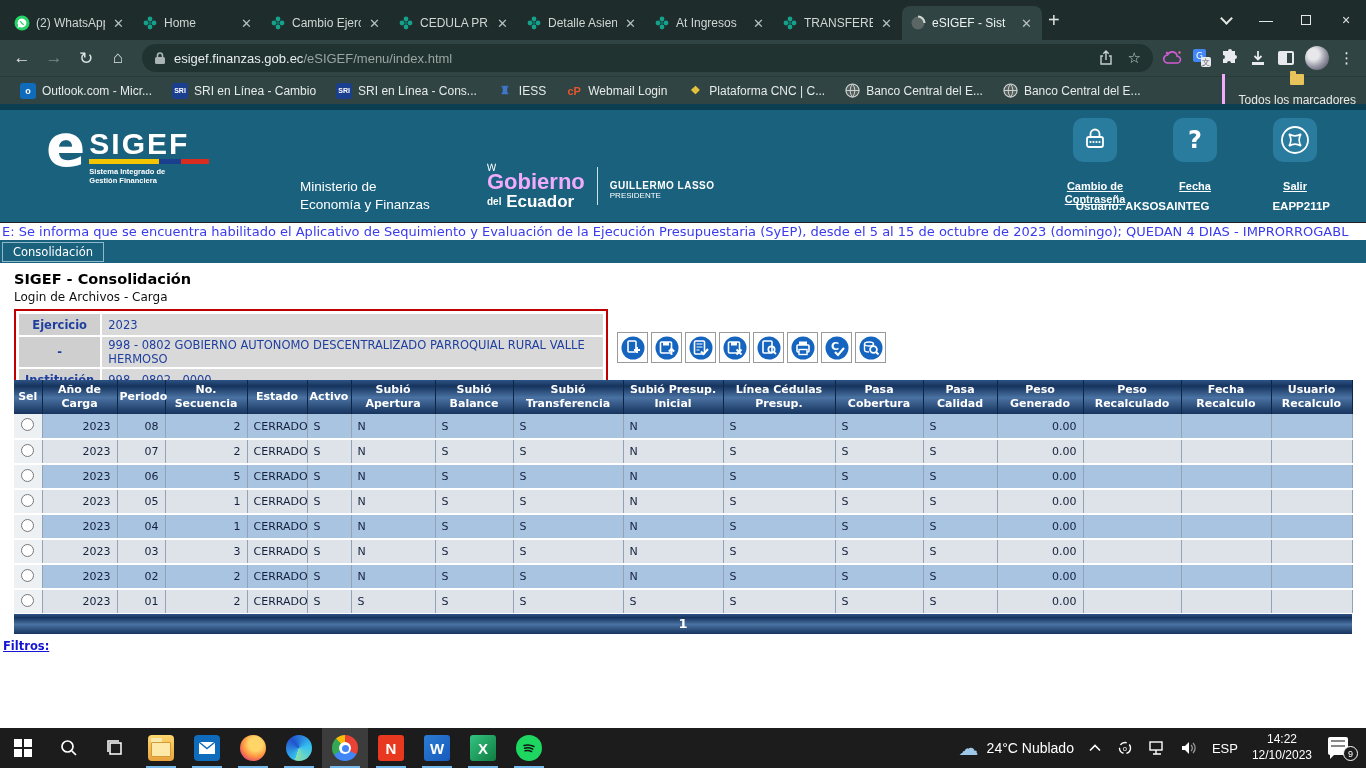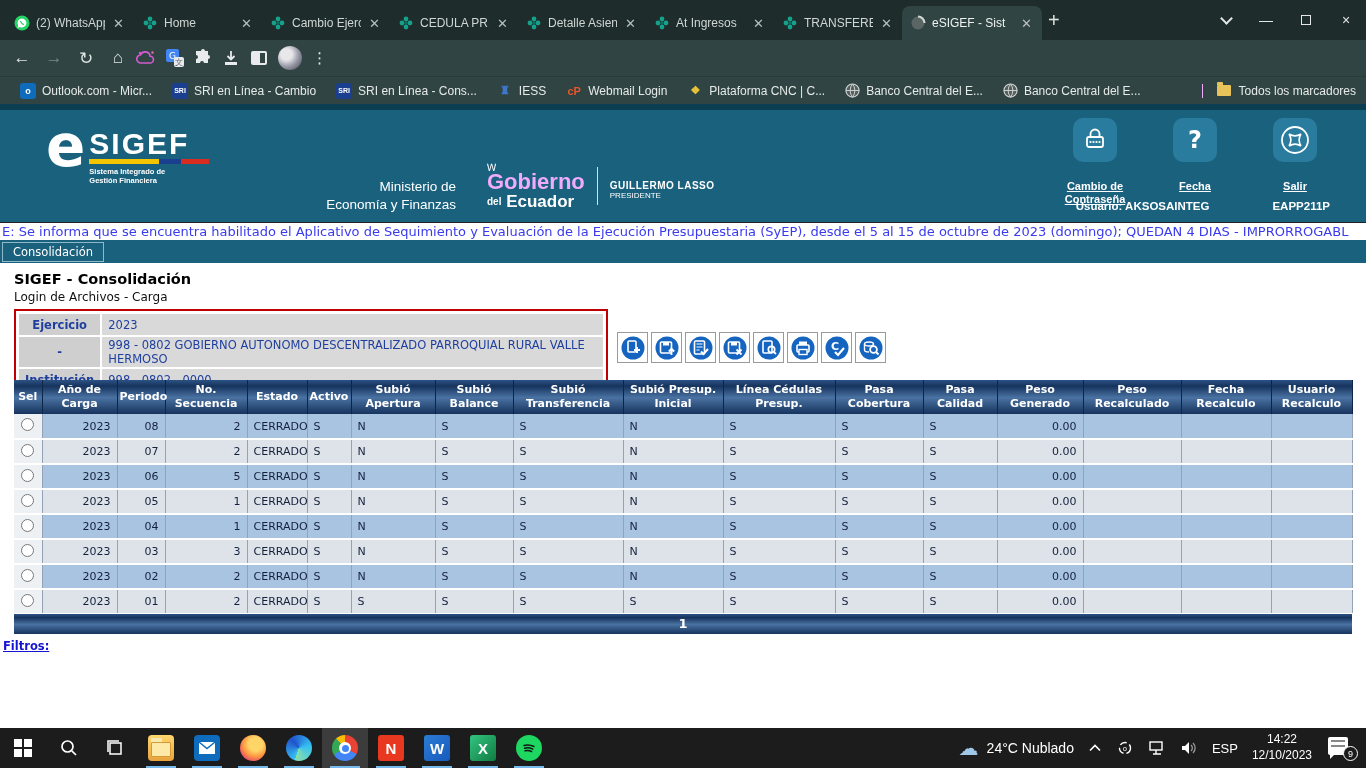--- a/index.html
+++ b/index.html
@@ -29,35 +29,35 @@
   .navbtn.dim { color:#7d8c89; }
   #urlbar { flex:1; height:28px; background:#203331; border-radius:14px; display:flex; align-items:center; padding:0 12px; gap:8px; margin:0 6px; }
   #url-text { font-size:13px; color:#e8eced; }
   #url-text .path { color:#9aa5a3; }
   #ext-area { display:flex; align-items:center; gap:10px; padding-right:4px; }
   #avatar { width:24px; height:24px; border-radius:50%; background:radial-gradient(circle at 35% 35%, #e8e8ea 0 25%, #9a9aa8 55%, #3a3a4a 100%); }
 
   #bookmarks { position:absolute; left:0; top:76px; width:1366px; height:28px; background:#304543; border-top:1px solid #273b39; display:flex; align-items:center; padding:0 10px; }
   .bm { display:flex; align-items:center; gap:6px; color:#e6eae9; font-size:12px; padding:0 10px; white-space:nowrap; }
   .bm .bmi { width:16px; height:16px; display:flex; align-items:center; justify-content:center; border-radius:3px; font-size:9px; font-weight:bold; color:#fff; }
-  #bm-right { margin-left:auto; display:flex; align-items:center; gap:8px; color:#e6eae9; font-size:12px; border-left:1px solid #f0abfc; padding-left:14px; }
+  #bm-right { margin-left:auto; display:flex; align-items:center; gap:8px; color:#e6eae9; font-size:12px; border-left:3px solid #f0abfc; padding-left:14px;flex-direction:column; }
   .folder-ic { width:14px; height:11px; background:#e8c35a; border-radius:1px; position:relative; }
   .folder-ic::before { content:""; position:absolute; left:0; top:-3px; width:6px; height:3px; background:#e8c35a; border-radius:1px 1px 0 0; }
 
   
   #app-header { position:absolute; left:0; top:104px; width:1366px; height:118px; background:#1a617e; }
   #app-header .topstrip { position:absolute; left:0; top:0; width:100%; height:6px; background:#0c3e52; }
   #logo { position:absolute; left:46px; top:18px; display:flex; align-items:flex-start; }
   #logo .e { font-family:"DejaVu Sans", sans-serif; font-size:58px; font-weight:bold; color:#fff; line-height:0.85; margin-right:4px; }
   #logo .lright { padding-top:8px; }
   #logo .sigef { font-size:30px; font-weight:bold; color:#fff; letter-spacing:2px; line-height:0.9; }
   #logo .bar { display:flex; height:5px; width:120px; margin-top:2px; }
   #logo .bar i { display:block; height:5px; }
   #logo .sub { color:#fff; font-size:7.5px; margin-top:3px; line-height:1.25; font-weight:bold; }
-  #ministry { position:absolute; left:300px; top:74px; width:156px; text-align:right; color:#fff; font-size:13.5px; line-height:1.35; }
+  #ministry { position:absolute; left:300px; top:74px; width:156px; text-align:left; color:#fff; font-size:13.5px; line-height:1.35; }
   #gov { position:absolute; left:487px; top:58px; display:flex; align-items:center; }
   #gov .crown { color:#fff; font-size:10px; letter-spacing:-1px; margin-bottom:-2px; }
   #gov .g1 { font-size:22px; font-weight:bold; color:#f0abfc; line-height:0.95; }
   #gov .g2 { font-size:17px; font-weight:bold; color:#fff; line-height:1; }
   #gov .g2 .del { font-size:10px; font-weight:bold; vertical-align:2px; }
   #gov .sep { width:1px; height:38px; background:#cfe2ea; margin:0 12px; }
   #gov .pres { color:#fff; }
   #gov .pres .nm { font-size:10px; font-weight:bold; letter-spacing:0.5px;margin-top:8px; }
   #gov .pres .tt { font-size:8px; }
   #hdr-actions { position:absolute; right:36px; top:14px; display:flex; gap:30px; }
@@ -245,20 +245,33 @@
         </div>
       <div class="wc">×</div>
     </div>
   </div>
 
   <div id="toolbar">
     <div class="navbtn">←</div>
     <div class="navbtn dim">→</div>
     <div class="navbtn">↻</div>
     <div class="navbtn">⌂</div>
+    <div id="urlbar">
+      <svg width="12" height="14" viewBox="0 0 12 14">
+          <rect x="1" y="6" width="10" height="7" rx="1.5" fill="#aab4b2"></rect>
+          <path d="M3.5 6V4.5a2.5 2.5 0 0 1 5 0V6" stroke="#aab4b2" stroke-width="1.6" fill="none"></path>
+        </svg>
+      <span id="url-text"><span>esigef.finanzas.gob.ec</span><span class="path">/eSIGEF/menu/index.html</span></span>
+      <span style="margin-left:auto; display:flex; gap:14px; align-items:center;">
+        <svg width="16" height="16" viewBox="0 0 16 16">
+            <path d="M5 6H3v8h10V6h-2M8 1v9M5.3 3.8 8 1l2.7 2.8" stroke="#c8d0ce" stroke-width="1.4" fill="none"></path>
+          </svg>
+        <span style="color:#c8d0ce; font-size:15px;">☆</span>
+      </span>
+    </div>
     <div id="ext-area">
       <svg width="20" height="16" viewBox="0 0 20 16">
           <path d="M5 13a4 4 0 0 1-.5-8 5 5 0 0 1 9.6 1.2A3.4 3.4 0 0 1 14 13z" fill="none" stroke="#d45bd4" stroke-width="1.6"></path>
           <circle cx="4" cy="3" r="1.2" fill="#d45bd4"></circle>
           <circle cx="16.5" cy="2.5" r="1.2" fill="#e06c9f"></circle>
         </svg>
       <svg width="18" height="18" viewBox="0 0 18 18">
           <rect x="0" y="0" width="13" height="13" rx="2" fill="#4285f4"></rect>
           <text x="6.5" y="10" font-size="9" fill="#fff" text-anchor="middle" font-family="DejaVu Sans">G</text>
           <rect x="8" y="8" width="10" height="10" rx="2" fill="#e8eaed"></rect>

